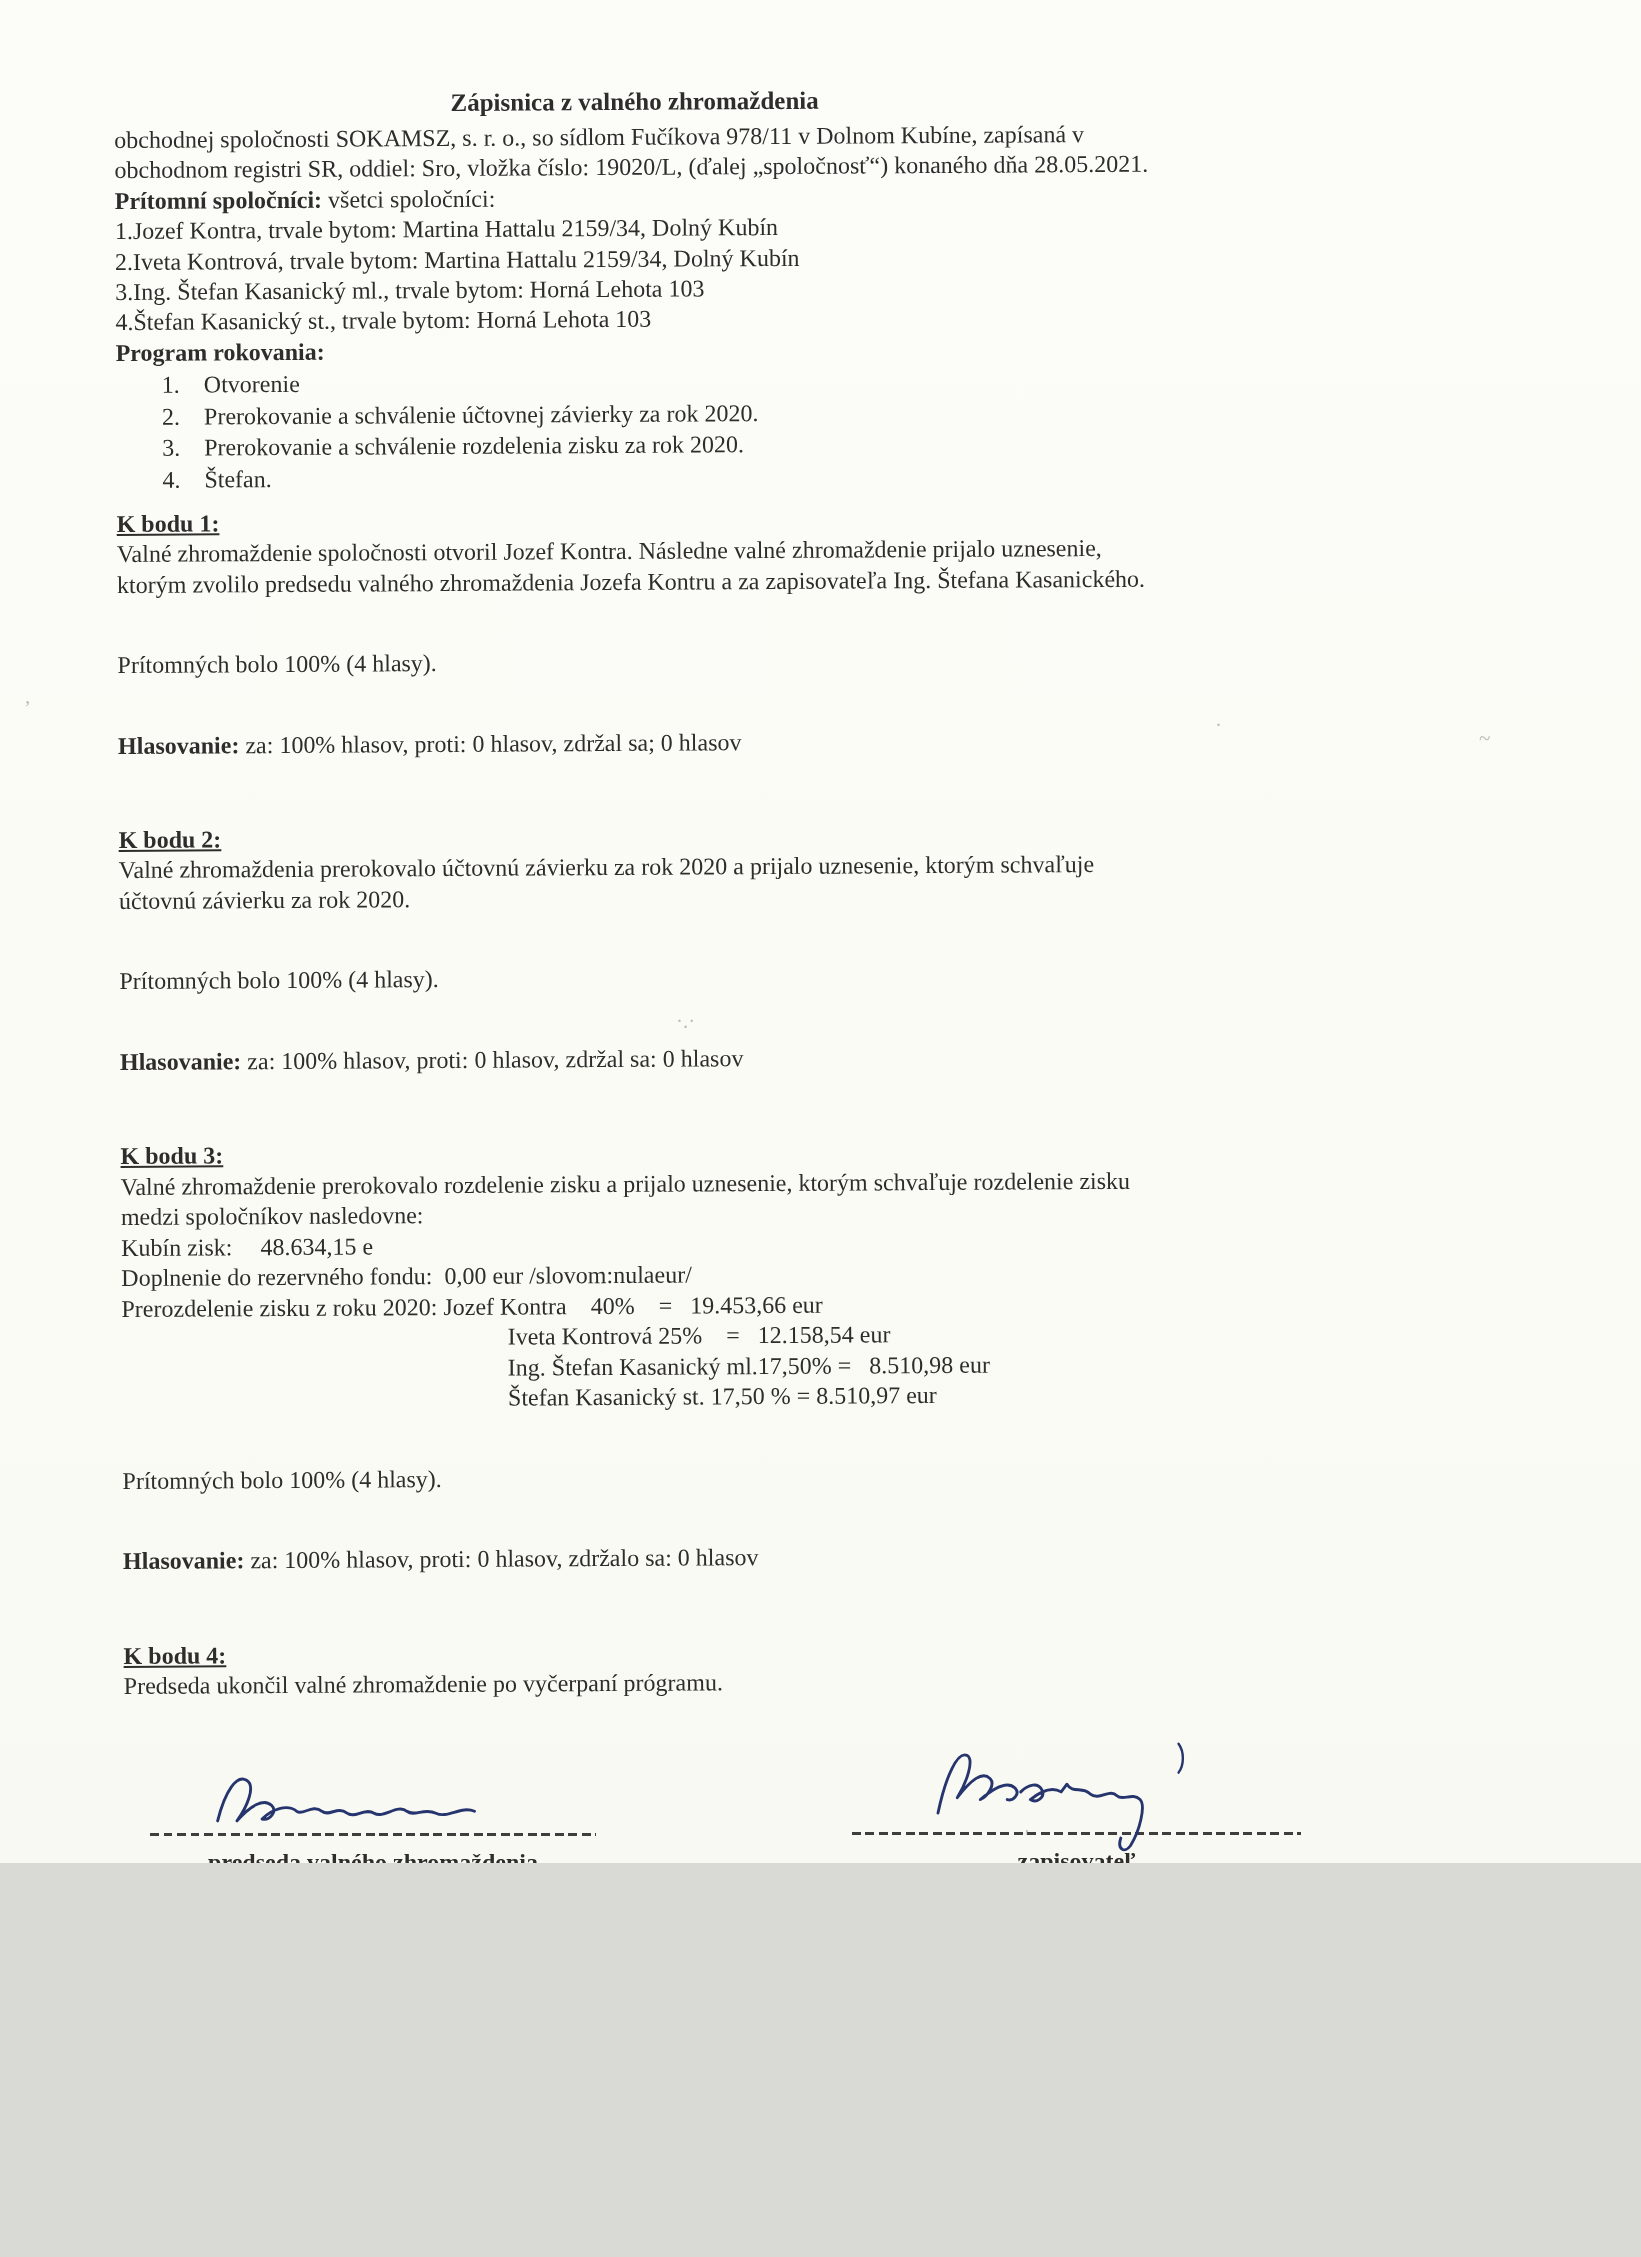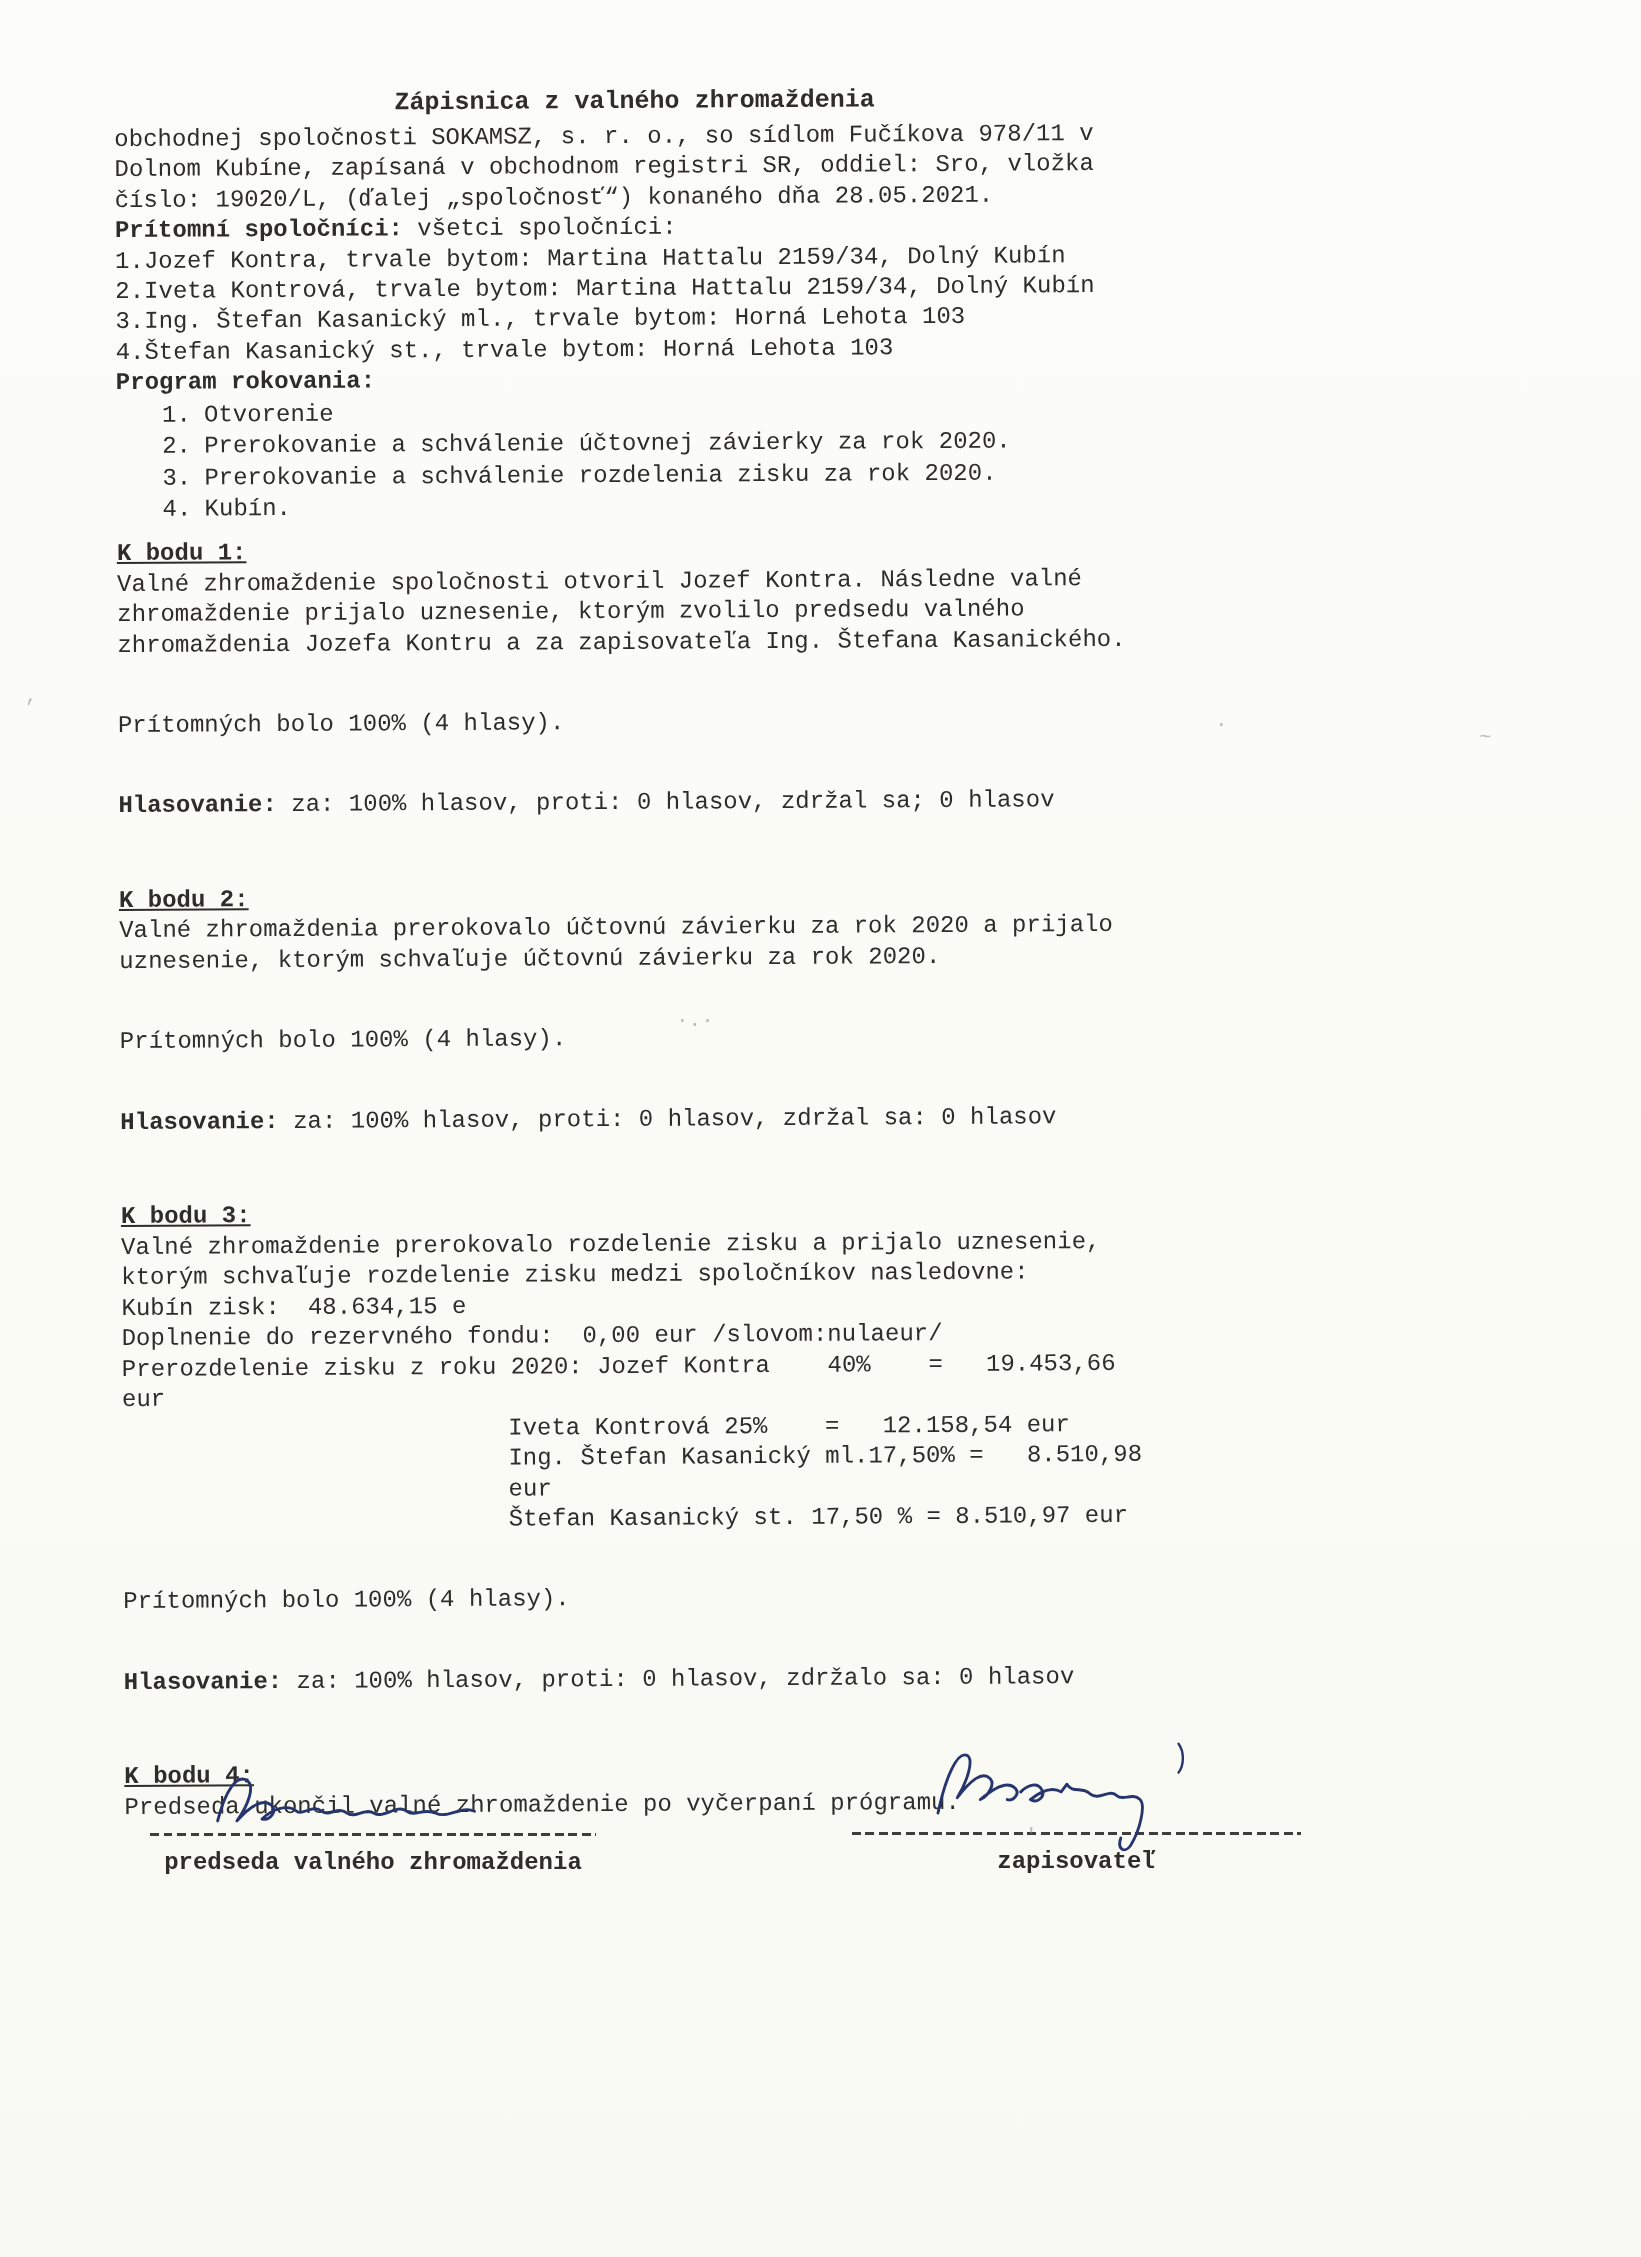--- a/index.html
+++ b/index.html
@@ -1,21 +1,21 @@
 <!DOCTYPE html>
 <html><head>
 <meta charset="utf-8">
 <style>
   html,body { margin:0; padding:0; background:#d9d9d6; }
   .page {
     position:relative;
-    width:1641px; height:2257px;
+    width:1641px; height:1863px;
     margin:0 auto;
     background:linear-gradient(180deg,#fcfcf8 0%, #fbfbf6 60%, #f9f9f3 100%);
-    font-family:Liberation Mono, monospace;
+    font-family:Liberation Serif, serif;
     color:#2e2d2b;
     overflow:hidden;
   }
   .content {
     position:absolute; left:114px; top:89px; width:1041px;
     font-size:24px; line-height:1.27;
     transform:rotate(-0.35deg); transform-origin:left top;
   }
   .doc-title { text-align:center; font-weight:bold; font-size:25px; margin:0 0 3.9px 0; }
   .para { margin:0; }
@@ -76,21 +76,21 @@
       <div class="agenda-item">
         <span class="agenda-num">2.</span>
         <span>Prerokovanie a schválenie účtovnej závierky za rok 2020.</span>
       </div>
       <div class="agenda-item">
         <span class="agenda-num">3.</span>
         <span>Prerokovanie a schválenie rozdelenia zisku za rok 2020.</span>
       </div>
       <div class="agenda-item">
         <span class="agenda-num">4.</span>
-        <span>Kubín.</span>
+        <span>Štefan.</span>
       </div>
     </div>
 
     <p class="kbodu">K bodu 1:</p>
     <p class="para">Valné zhromaždenie spoločnosti otvoril Jozef Kontra. Následne valné zhromaždenie prijalo uznesenie, ktorým zvolilo predsedu valného zhromaždenia Jozefa Kontru a za zapisovateľa Ing. Štefana Kasanického.</p>
     <p class="para present-line">Prítomných bolo 100% (4 hlasy).</p>
     <p class="para voting-line"><span class="label-b">Hlasovanie:</span><span> za: 100% hlasov, proti: 0 hlasov, zdržal sa; 0 hlasov</span></p>
 
     <p class="kbodu gap">K bodu 2:</p>
     <p class="para">Valné zhromaždenia prerokovalo účtovnú závierku za rok 2020 a prijalo uznesenie, ktorým schvaľuje účtovnú závierku za rok 2020.</p>

